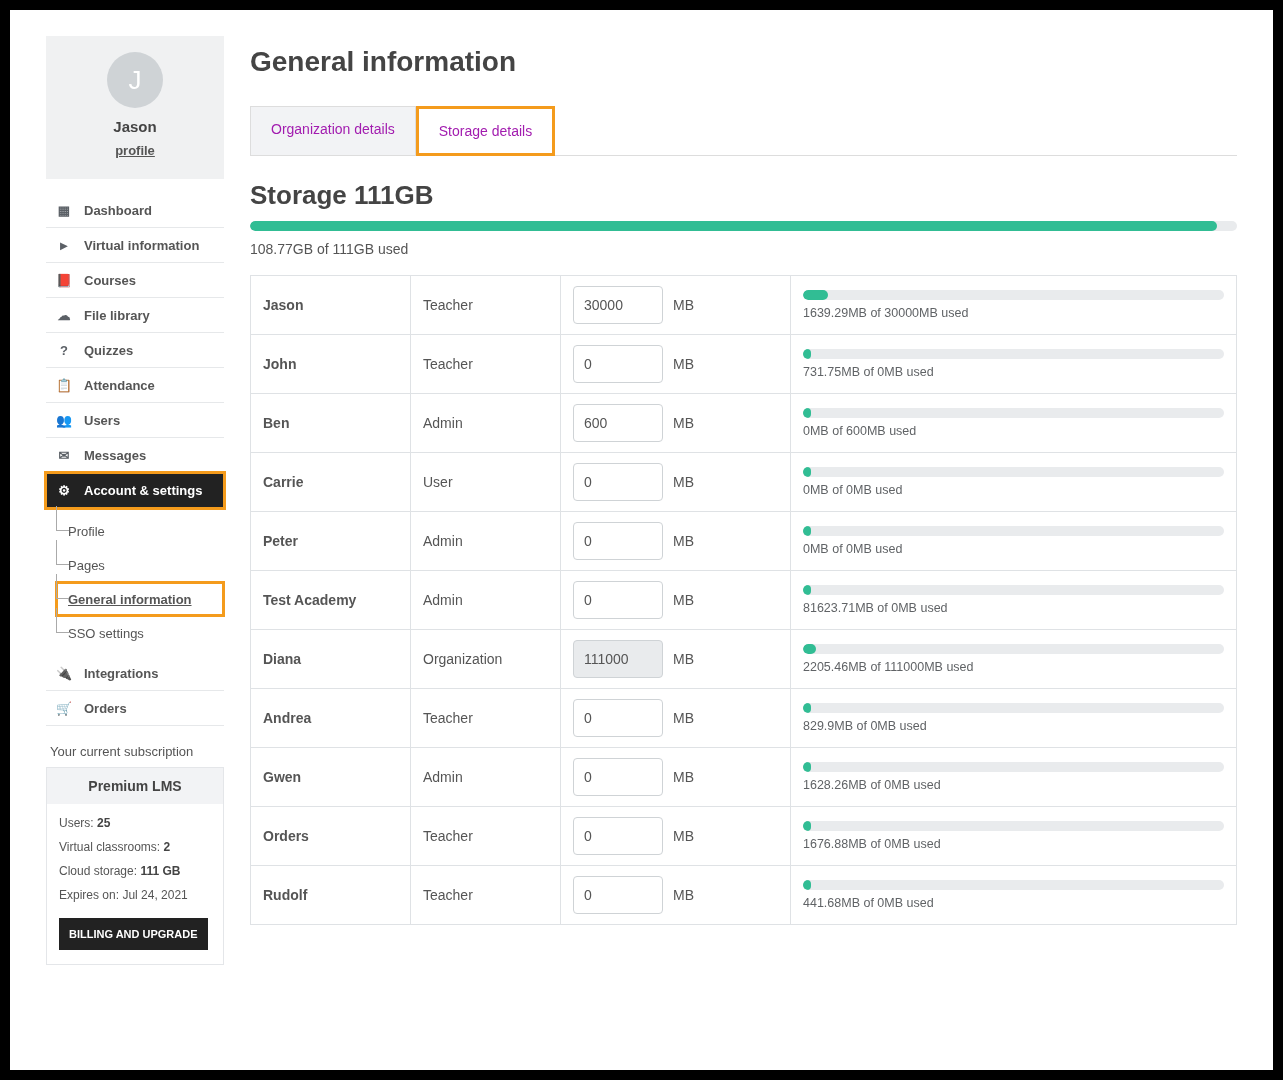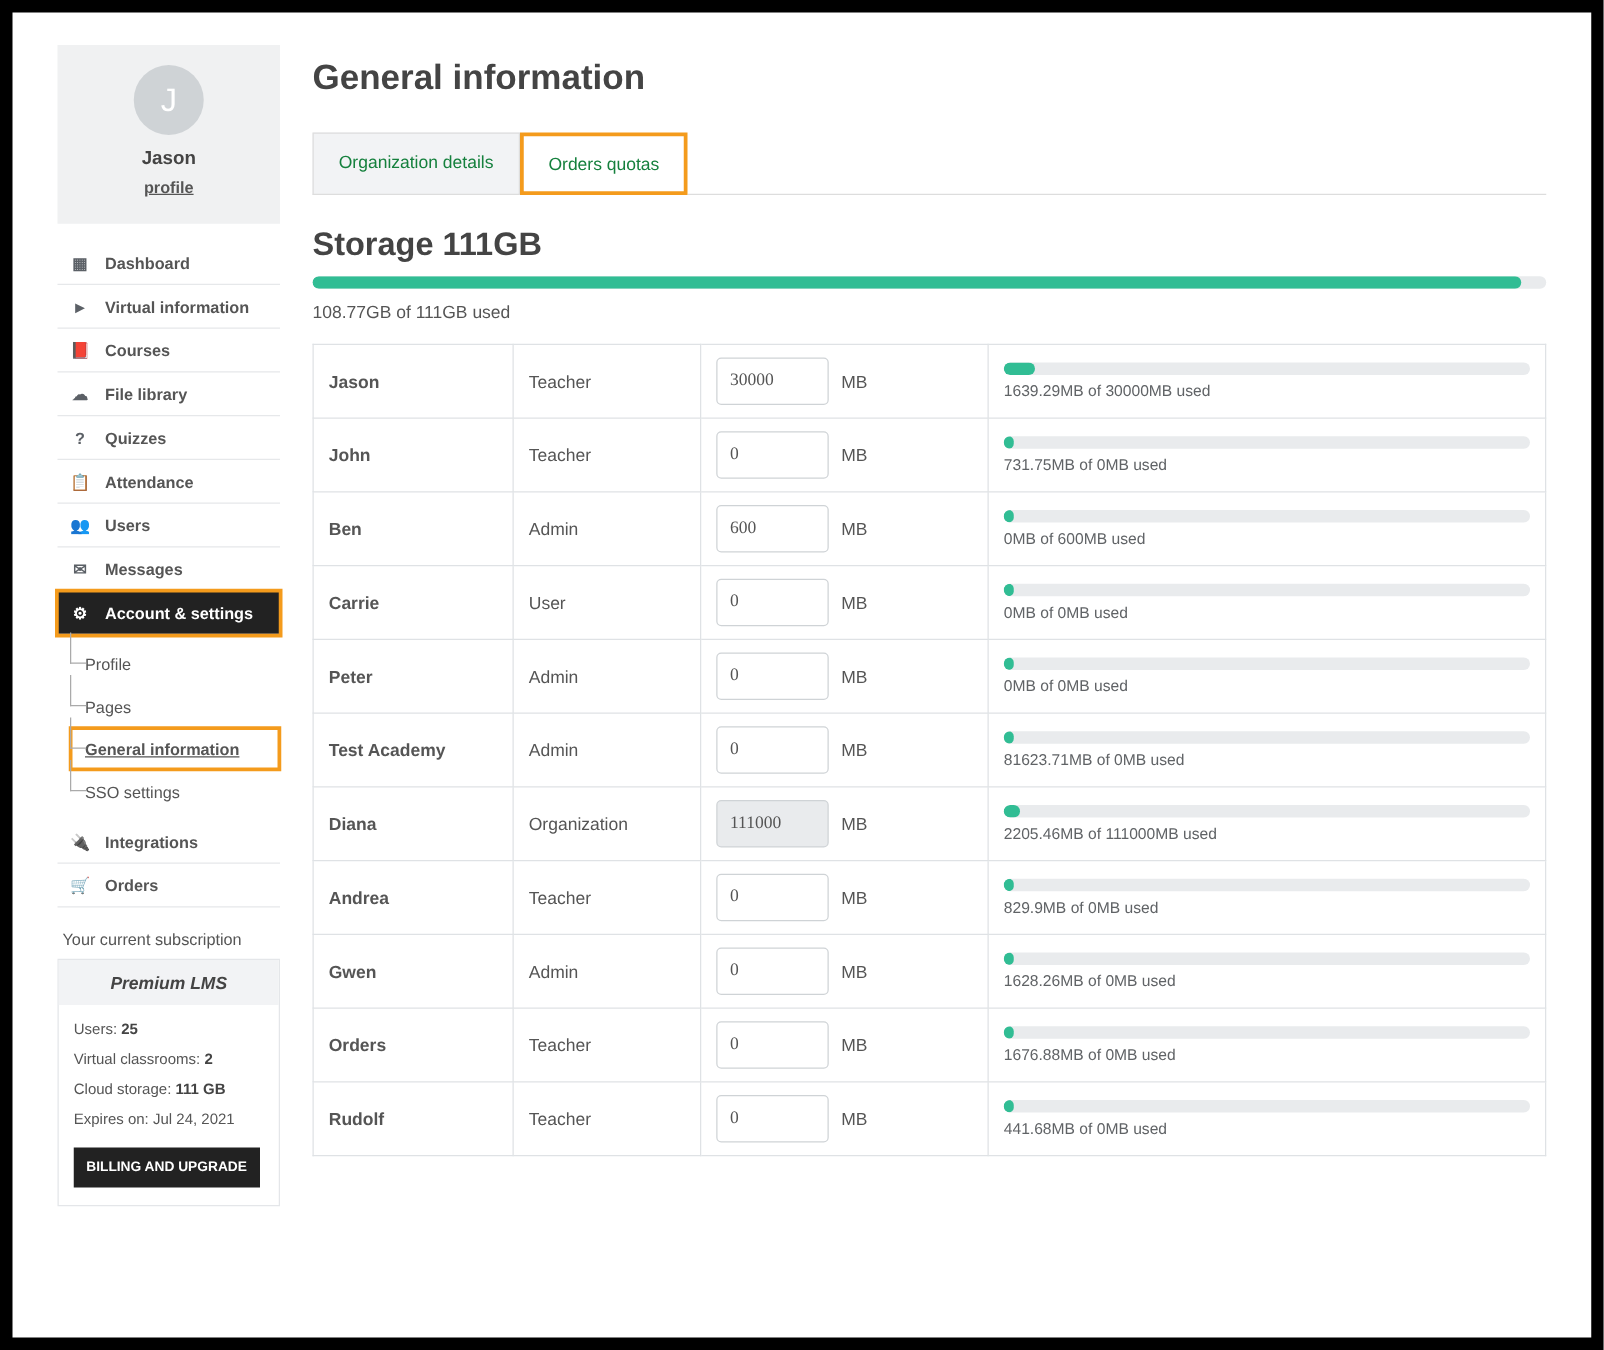--- a/index.html
+++ b/index.html
@@ -17,43 +17,43 @@
     .nav-item.active { background:#222; color:#fff; outline:3px solid #f49b1c; outline-offset:-1px; }
     .nav-item.active .nav-icon { color:#fff; }
     .sublist { list-style:none; padding:6px 0 6px 10px; }
     .sub-item { display:flex; align-items:center; height:34px; padding-left:12px; font-size:13px; color:#555; position:relative; cursor:pointer; }
     .sub-item::before { content:""; position:absolute; left:0; top:-8px; bottom:50%; width:12px; border-left:1px solid #aaa; border-bottom:1px solid #aaa; }
     .sub-item.active { font-weight:700; text-decoration:underline; }
     .sub-item.highlight { outline:3px solid #f49b1c; outline-offset:-2px; padding-right:6px; }
     .sub-block { margin-bottom:4px; }
     .sub-label { margin:18px 0 8px 4px; font-size:13px; color:#555; }
     .sub-card { border:1px solid #e4e6e9; padding:12px 12px 14px; }
-    .sub-title { background:#f2f3f5; text-align:center; font-weight:700; font-size:14px; padding:10px 0; margin:-12px -12px 12px; color:#444;font-style:italic; }
+    .sub-title { background:#f2f3f5; text-align:center; font-weight:700; font-size:14px; padding:10px 0; margin:-12px -12px 12px; color:#444; }
     .sub-row { font-size:12px; color:#555; margin:10px 0; }
     .sub-row b { color:#444; }
     .billing-btn { display:inline-block; background:#222; color:#fff; font-size:11px; font-weight:700; padding:10px 10px; border:none; cursor:pointer; margin-top:6px; }
 
     .main { flex:1; min-width:0; }
     h1.page-title { font-size:28px; font-weight:700; color:#444; margin:10px 0 28px; }
     .tabs { display:flex; border-bottom:1px solid #ddd; }
-    .tab { padding:14px 20px; font-size:14px; color:#15803d; cursor:pointer; border:1px solid transparent; margin-bottom:-1px; }
+    .tab { padding:14px 20px; font-size:14px; color:#a21caf; cursor:pointer; border:1px solid transparent; margin-bottom:-1px; }
     .tab.inactive { background:#f2f3f5; border:1px solid #ddd; border-bottom:1px solid #ddd; }
     .tab.active { background:#fff; border:3px solid #f49b1c; }
     h2.storage-title { font-size:26px; font-weight:700; color:#444; margin:24px 0 10px; }
     .big-bar { height:10px; border-radius:6px; background:#e9ebed; overflow:hidden; }
     .big-bar .fill { height:100%; background:#31bd94; border-radius:6px; }
     .usage-line { font-size:14px; color:#555; margin:10px 0 18px; }
     table.quota { width:100%; border-collapse:collapse; border:1px solid #dfe2e5; }
     table.quota td { border:1px solid #dfe2e5; padding:10px 12px; font-size:14px; color:#555; vertical-align:middle; }
     td.name-cell { font-weight:700; color:#444; width:160px; }
     td.role-cell { width:150px; }
     td.input-cell { width:230px; }
     td.bar-cell {  }
     .mb-wrap { display:flex; align-items:center; gap:10px; }
-    .mb-input { border:1px solid #cfd3d6; border-radius:4px; height:36px; width:90px; padding:18px 10px; font-size:14px; color:#555;font-family:Liberation Serif, serif; }
+    .mb-input { border:1px solid #cfd3d6; border-radius:4px; height:36px; width:90px; padding:18px 10px; font-size:14px; color:#555; }
     .mb-input.readonly { background:#e9ebed; }
     .unit { font-size:14px; color:#555; }
     .row-bar { height:10px; border-radius:6px; background:#e9ebed; overflow:hidden; margin-bottom:6px; position:relative; }
     .row-bar .fill { height:100%; background:#31bd94; border-radius:6px; min-width:6px; }
     .row-usage { font-size:12.5px; color:#606366; }
   </style>
 </head>
 <body>
 
 <div class="frame">
@@ -152,21 +152,21 @@
           <button class="billing-btn">BILLING AND UPGRADE</button>
         </div>
       </div>
     </aside>
 
     <main class="main">
       <h1 class="page-title">General information</h1>
 
       <div class="tabs">
         <div class="tab inactive">Organization details</div>
-        <div class="tab active">Orders quotas</div>
+        <div class="tab active">Storage details</div>
       </div>
 
       <h2 class="storage-title">Storage 111GB</h2>
       <div class="big-bar">
         <div class="fill" id="big-fill" style="width: 98%;"></div>
       </div>
       <div class="usage-line">108.77GB of 111GB used</div>
 
       <table class="quota">
         <tbody id="quota-body">

